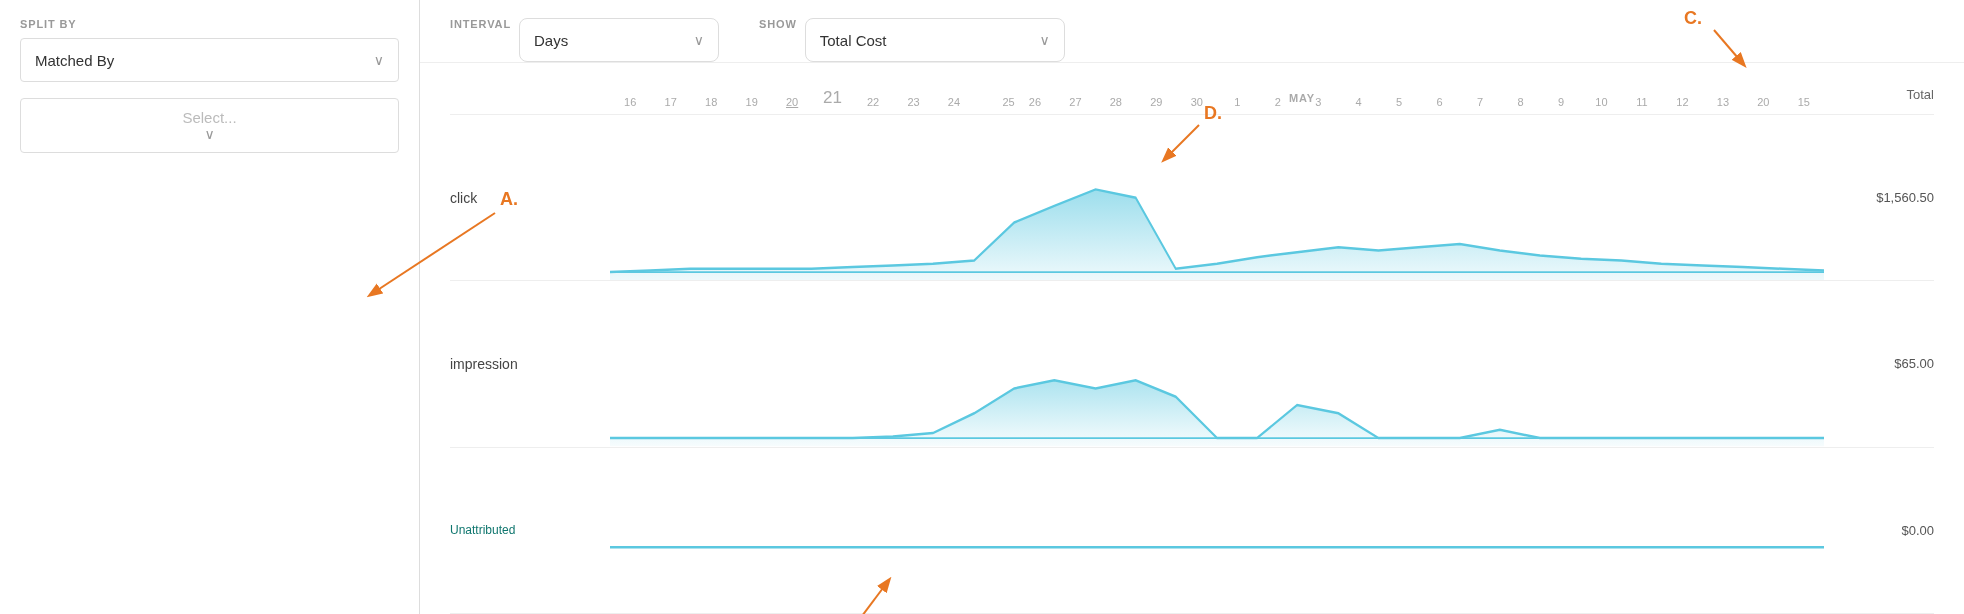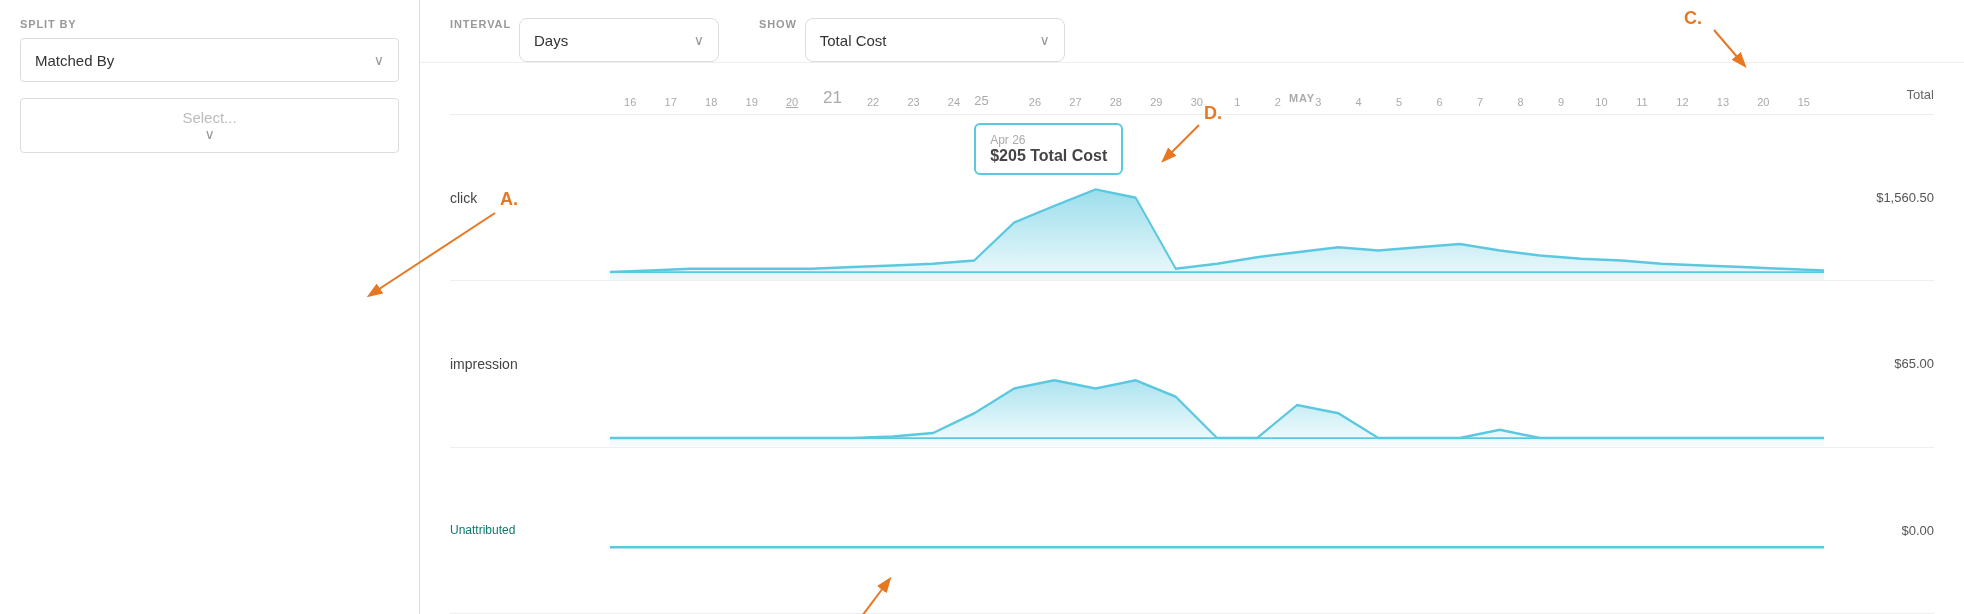--- a/index.html
+++ b/index.html
@@ -173,21 +173,21 @@
           <div style="display:flex; width:100%; align-items:flex-end;">
             <div style="flex:1; text-align:center; font-size:11px; color:#aaa;">16</div>
             <div style="flex:1; text-align:center; font-size:11px; color:#aaa;">17</div>
             <div style="flex:1; text-align:center; font-size:11px; color:#aaa;">18</div>
             <div style="flex:1; text-align:center; font-size:11px; color:#aaa;">19</div>
             <div style="flex:1; text-align:center; font-size:11px; color:#aaa;text-decoration:underline;">20</div>
             <div style="flex:1; text-align:center; font-size:17px; color:#aaa;">21</div>
             <div style="flex:1; text-align:center; font-size:11px; color:#aaa;">22</div>
             <div style="flex:1; text-align:center; font-size:11px; color:#aaa;">23</div>
             <div style="flex:1; text-align:center; font-size:11px; color:#aaa;">24</div>
-            <div style="flex:1; text-align:left; font-size:13px; color:#aaa;">25</div>
+            <div style="flex:1; text-align:right; font-size:11px; color:#aaa;">25</div>
             <div style="flex:1; text-align:center; font-size:11px; color:#aaa;">26</div>
             <div style="flex:1; text-align:center; font-size:11px; color:#aaa;">27</div>
             <div style="flex:1; text-align:center; font-size:11px; color:#aaa;">28</div>
             <div style="flex:1; text-align:center; font-size:11px; color:#aaa;">29</div>
             <div style="flex:1; text-align:center; font-size:11px; color:#aaa;">30</div>
             <div style="flex:1; text-align:center; font-size:11px; color:#aaa;">1</div>
             <div style="flex:1; text-align:center; font-size:11px; color:#aaa;">2</div>
             <div style="flex:1; text-align:center; font-size:11px; color:#aaa;">3</div>
             <div style="flex:1; text-align:center; font-size:11px; color:#aaa;">4</div>
             <div style="flex:1; text-align:center; font-size:11px; color:#aaa;">5</div>
@@ -217,26 +217,20 @@
               </linearGradient>
             </defs>
 
             <polygon points="0,95 33,94 66,93 100,93 133,93 166,93 200,92 233,91 266,90 300,88 333,65 366,55 400,45 433,50 466,93 500,90 533,86 566,83 600,80 633,82 666,80 700,78 733,82 766,85 800,87 833,88 866,90 900,91 933,92 966,93 1000,94 1000,100 0,100" fill="url(#grad1)"></polygon>
 
             <polyline points="0,95 33,94 66,93 100,93 133,93 166,93 200,92 233,91 266,90 300,88 333,65 366,55 400,45 433,50 466,93 500,90 533,86 566,83 600,80 633,82 666,80 700,78 733,82 766,85 800,87 833,88 866,90 900,91 933,92 966,93 1000,94" fill="none" stroke="#5bc8e0" stroke-width="1.5"></polyline>
 
             <line x1="0" y1="95" x2="1000" y2="95" stroke="#5bc8e0" stroke-width="1"></line>
           </svg>
 
-          <div style="position:absolute; left:30%; top:8px; z-index:10;">
-            <div style="background:#fff; border:2px solid #5bc8e0; border-radius:6px; padding:8px 14px; white-space:nowrap;">
-              <div style="font-size:12px; color:#aaa;">Apr 26</div>
-              <div style="font-size:16px; font-weight:700; color:#444;">$205 Total Cost</div>
-            </div>
-          </div>
 
           <div style="position:absolute; left:44%; top:-10px; pointer-events:none;">
             <svg width="120" height="70" style="overflow:visible;">
               <text x="60" y="14" fill="#e87722" font-weight="700" font-size="18" font-family="Arial">D.</text>
               <line x1="55" y1="20" x2="20" y2="55" stroke="#e87722" stroke-width="2" marker-end="url(#arrowD)"></line>
               <defs>
                 <marker id="arrowD" markerWidth="8" markerHeight="8" refX="6" refY="3" orient="auto">
                   <path d="M0,0 L0,6 L8,3 z" fill="#e87722"></path>
                 </marker>
               </defs>

